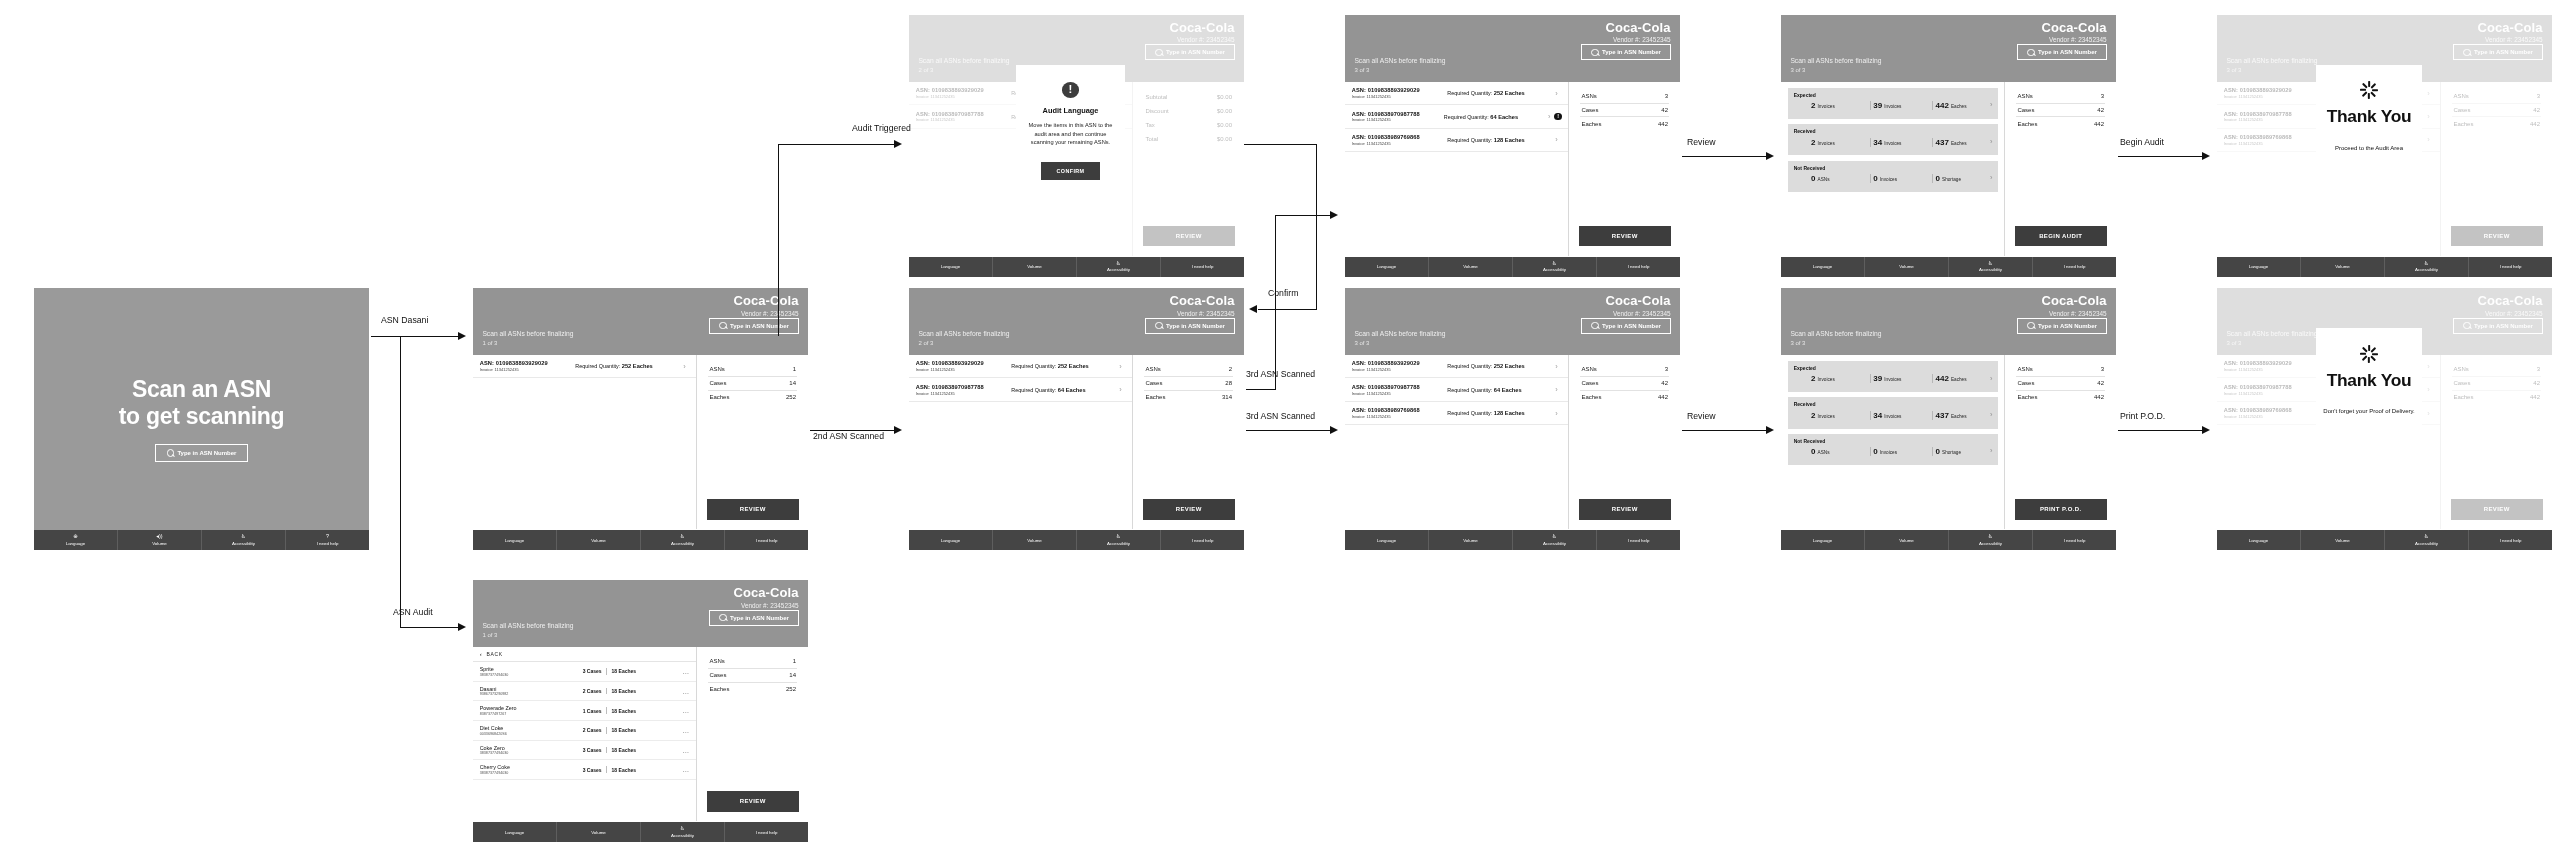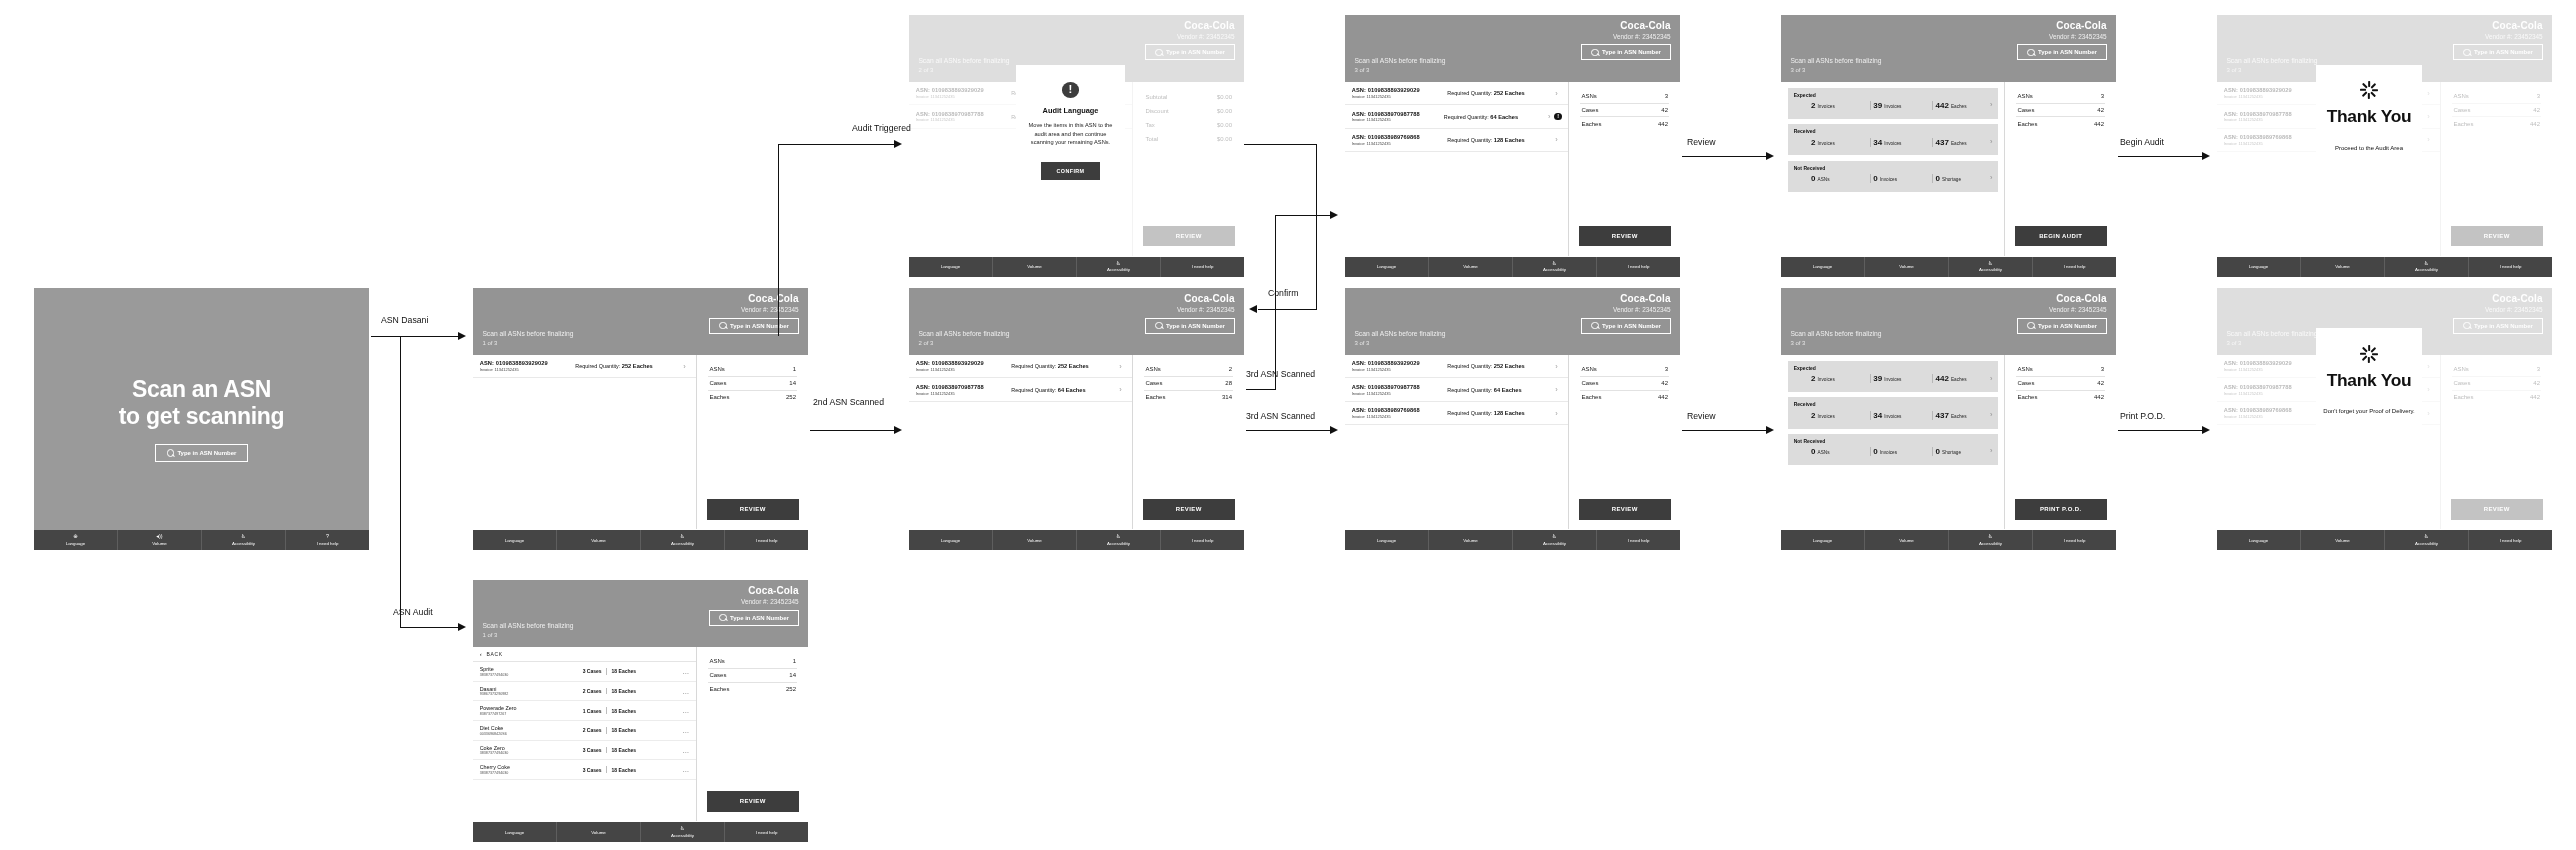--- a/index.html
+++ b/index.html
@@ -9,21 +9,21 @@
     color:#111;
   }
   .flow{position:absolute;inset:0;}
 
   
   .screen{position:absolute;background:#fff;overflow:hidden;}
   .scr-head{
     position:relative;background:#949494;color:#fff;box-sizing:border-box;
   }
   .brand{position:absolute;right:9.4px;top:5.4px;text-align:right;line-height:1.25;}
-  .brand .name{font-weight:bold;font-size:10px;letter-spacing:0.1px;}
+  .brand .name{font-weight:bold;font-size:13px;letter-spacing:0.1px;}
   .brand .vendor{font-size:6.4px;color:#f0f0f0;}
   .asn-search{
     position:absolute;right:9.4px;top:29.5px;border:0.9px solid #fff;
     padding:3.4px 8.7px;font-size:6px;font-weight:bold;white-space:nowrap;
     display:flex;align-items:center;gap:3.4px;
   }
   .mag{display:inline-block;width:5.4px;height:5.4px;border:0.9px solid #fff;border-radius:50%;position:relative;flex:none;}
   .mag:after{content:"";position:absolute;width:2.7px;height:0.9px;background:#fff;transform:rotate(45deg);right:-2px;bottom:0px;}
   .scan-note{position:absolute;left:9.4px;bottom:6.7px;font-size:6.7px;line-height:1.5;color:#efefef;}
   .scan-note .cnt{font-size:6px;color:#e6e6e6;}
@@ -1096,21 +1096,21 @@
   <div class="arrow r" style="left:458px;top:623px;"></div>
   <div class="clabel" style="left:393px;top:607px;">ASN Audit</div>
 
   <div class="conn v" style="left:778px;top:144px;height:192px;"></div>
   <div class="conn h" style="left:778px;top:144px;width:117px;"></div>
   <div class="arrow r" style="left:894px;top:140px;"></div>
   <div class="clabel" style="left:816px;top:123px;margin-left:36px;">Audit Triggered</div>
 
   <div class="conn h" style="left:810px;top:430px;width:85px;"></div>
   <div class="arrow r" style="left:894px;top:426px;"></div>
-  <div class="clabel" style="left:813px;top:397px;text-align:center;">2nd ASN Scanned</div>
+  <div class="clabel" style="left:813px;top:431px;text-align:center;">2nd ASN Scanned</div>
 
   <div class="conn v" style="left:1316px;top:144px;height:165px;"></div>
   <div class="conn h" style="left:1244px;top:144px;width:72px;"></div>
   <div class="conn h" style="left:1258px;top:309px;width:59px;"></div>
   <div class="arrow l" style="left:1249px;top:305px;"></div>
   <div class="clabel" style="left:1268px;top:288px;">Confirm</div>
 
   <div class="conn v" style="left:1275px;top:215px;height:175px;"></div>
   <div class="conn h" style="left:1246px;top:389px;width:29.5px;"></div>
   <div class="conn h" style="left:1275px;top:215px;width:57px;"></div>

